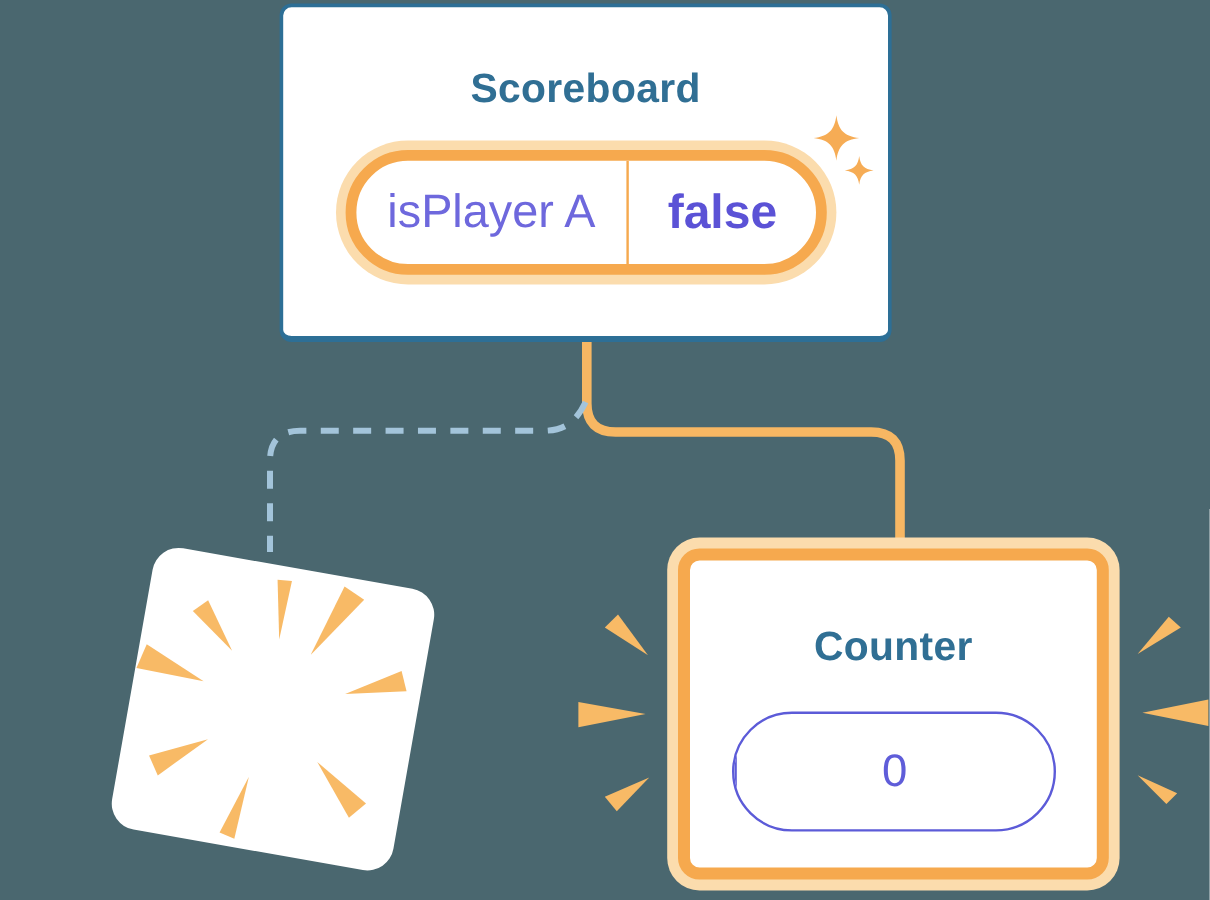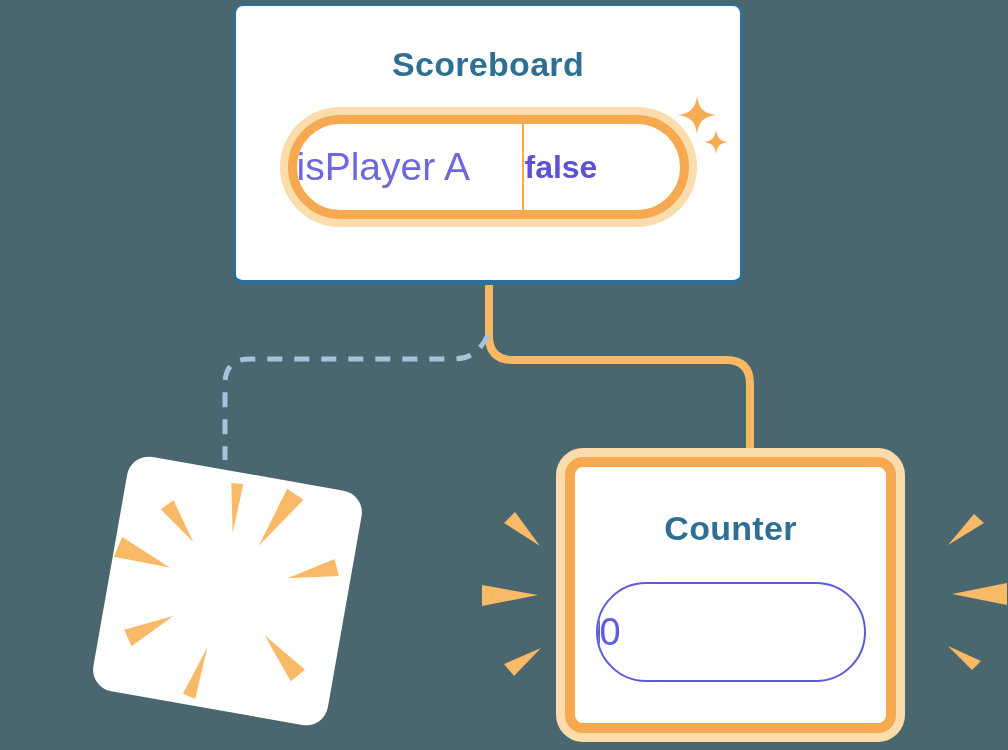--- a/index.html
+++ b/index.html
@@ -12,53 +12,53 @@
   html,body{width:1008px;height:750px;overflow:hidden;}
   body{font-family:"Liberation Sans", sans-serif;}
   .stage{position:relative;width:1008px;height:750px;background:var(--background);overflow:hidden;}
   svg.layer{position:absolute;left:0;top:0;width:1008px;height:750px;}
   .layer-back{z-index:1;}
   .layer-front{z-index:3;}
   .card{position:absolute;z-index:2;background:var(--card-white);}
   .scoreboard-card{
     left:233px;top:3px;width:510px;height:282px;
     border:3px solid var(--card-border-blue);border-bottom-width:5px;
-    border-radius:10px;padding-top:38px;
+    border-radius:10px;padding-top:48px;
   }
   .card-title{
     text-align:center;font-size:34px;line-height:41px;font-weight:600;
     color:var(--title-teal);letter-spacing:.3px;
   }
   .state-pill{
     display:flex;align-items:stretch;background:var(--card-white);overflow:hidden;
   }
   .scoreboard-pill{
     margin:30px auto 0;width:401px;height:104px;
     border:9px solid var(--orange);border-radius:60px;
     box-shadow:0 0 0 8px var(--orange-light);
   }
   .counter-card{
-    left:565px;top:457px;width:331px;height:276px;
+    left:565px;top:457px;width:359px;height:276px;
     border:10px solid var(--orange);border-radius:18px;
     box-shadow:0 0 0 9px var(--orange-light);
-    padding-top:41px;
+    padding-top:52px;
   }
   .counter-pill{
     margin:33px auto 0;width:270px;height:100px;
     border:2.5px solid var(--pill-purple);border-radius:52px;
   }
-  .pill-section{display:flex;align-items:center;justify-content:flex-start;}
+  .pill-section{display:flex;align-items:center;justify-content:center;}
   .pill-key-cell{flex:0 0 59%;}
   .pill-value-cell{flex:1 1 auto;}
   .counter-pill .pill-key-cell{flex-basis:64%;}
   .pill-divider{width:2px;flex:0 0 2px;}
   .scoreboard-pill .pill-divider{background:var(--orange);}
   .counter-pill .pill-divider{background:var(--pill-purple);}
   .scoreboard-pill .pill-key{font-size:39px;color:var(--purple-key);}
-  .scoreboard-pill .pill-value{font-size:32px;font-weight:700;color:var(--purple-value);}
+  .scoreboard-pill .pill-value{font-size:40px;font-weight:700;color:var(--purple-value);}
   .counter-pill .pill-key,.counter-pill .pill-value{font-size:38px;color:var(--purple-counter);}
   .stroke-orange{stroke:var(--orange-line);}
   .stroke-dash{stroke:var(--dash-blue);}
   .fill-burst{fill:var(--orange-burst);}
   .fill-white{fill:var(--card-white);}
 </style>
 </head>
 <body>
 
 <div class="stage">

